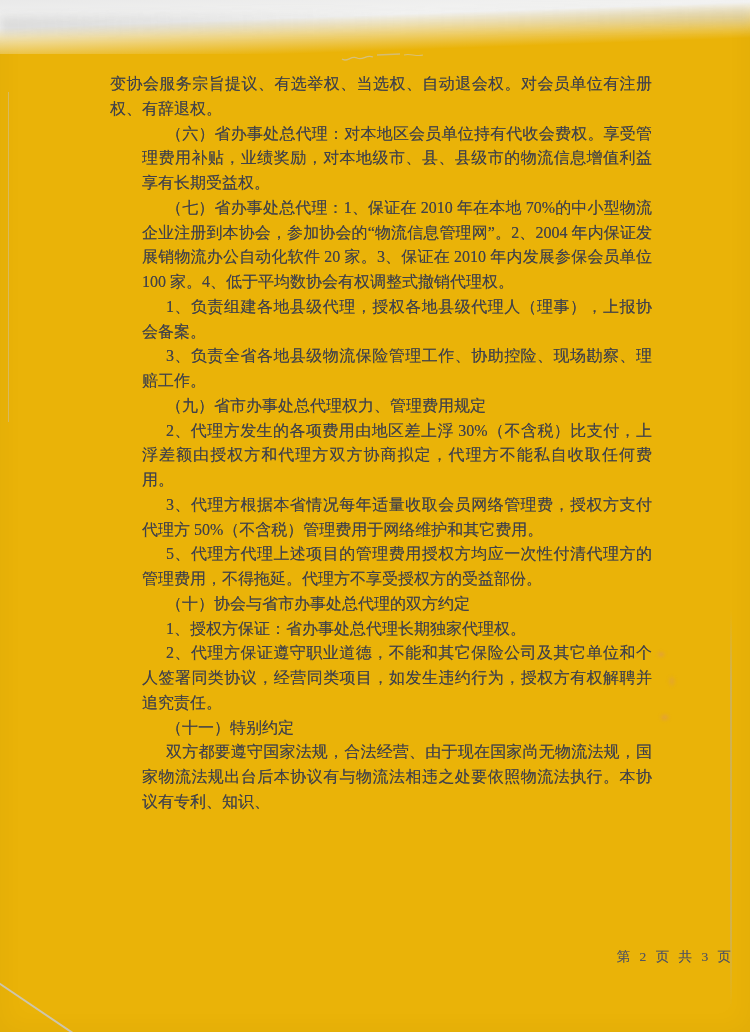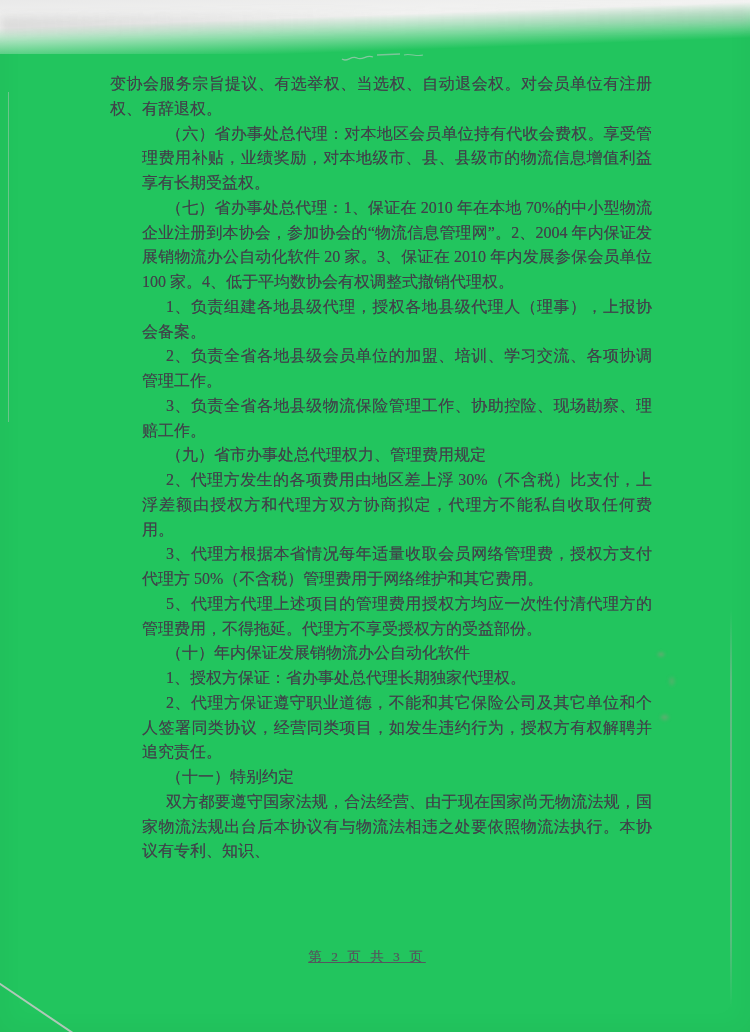--- a/index.html
+++ b/index.html
@@ -4,21 +4,21 @@
 <style>
   html, body {
     margin: 0; padding: 0;
     width: 750px; height: 1032px;
     background: #eeeeee;
     font-family: "Liberation Serif", "DejaVu Serif", serif;
   }
   .scan-page {
     position: relative;
     width: 750px; height: 1032px;
-    background: #22c55e;
+    background: #eab308;
     overflow: hidden;
     box-shadow: inset 0 0 28px rgba(0,0,0,0.045);
   }
   
   .shade-top {
     position: absolute; top: 0; left: 0;
     width: 750px; height: 54px;
     background: linear-gradient(178deg, #e9e9e9 0%, #f3f3f2 35%, rgba(255,255,255,0) 80%);
     pointer-events: none;
   }
@@ -38,26 +38,25 @@
     color: #41424a;
     font-size: 16px;
     line-height: 24.75px;
     text-align: justify;
     text-shadow: 0 0 0.5px rgba(65,66,74,0.65);
   }
   .para { margin: 0; }
   .para.indent { text-indent: 1.5em; margin-left: 32px; }
   .page-footer {
     position: absolute; left: 0; right: 16px; top: 948px;
-    text-align: center;
+    text-align: right;
     font-size: 13.5px;
     color: #55565e;
     letter-spacing: 3px;
     text-shadow: 0 0 0.5px rgba(85,86,94,0.6);
-    text-decoration: underline;
   }
   
   .scribble {
     position: absolute; left: 336px; top: 42px;
     opacity: 0.8;
     pointer-events: none;
   }
   
   .stain-pink {
     position: absolute; left: 651px; top: 646px;
@@ -105,27 +104,26 @@
     <path d="M6 17 C 11 21, 15 13, 21 16 S 30 12, 37 15" stroke="#c7c8cb" stroke-width="1.3" fill="none" opacity="0.75"></path>
     <path d="M41 13 L 64 12" stroke="#c3c4c8" stroke-width="1.4" fill="none" opacity="0.7"></path>
     <path d="M68 13 C 74 11, 80 15, 87 13" stroke="#cccdd0" stroke-width="1.2" fill="none" opacity="0.65"></path>
   </svg>
 
   <div class="doc-text">
       <p class="para">变协会服务宗旨提议、有选举权、当选权、自动退会权。对会员单位有注册权、有辞退权。</p>
       <p class="para indent">（六）省办事处总代理：对本地区会员单位持有代收会费权。享受管理费用补贴，业绩奖励，对本地级市、县、县级市的物流信息增值利益享有长期受益权。</p>
       <p class="para indent">（七）省办事处总代理：1、保证在 2010 年在本地 70%的中小型物流企业注册到本协会，参加协会的“物流信息管理网”。2、2004 年内保证发展销物流办公自动化软件 20 家。3、保证在 2010 年内发展参保会员单位 100 家。4、低于平均数协会有权调整式撤销代理权。</p>
       <p class="para indent">1、负责组建各地县级代理，授权各地县级代理人（理事），上报协会备案。</p>
-      <p class="para indent">2、负责全省各地县级会员单位的加盟、培训、学习交流、各项协调管理工作。</p>
       <p class="para indent">3、负责全省各地县级物流保险管理工作、协助控险、现场勘察、理赔工作。</p>
       <p class="para indent">（九）省市办事处总代理权力、管理费用规定</p>
       <p class="para indent">2、代理方发生的各项费用由地区差上浮 30%（不含税）比支付，上浮差额由授权方和代理方双方协商拟定，代理方不能私自收取任何费用。</p>
       <p class="para indent">3、代理方根据本省情况每年适量收取会员网络管理费，授权方支付代理方 50%（不含税）管理费用于网络维护和其它费用。</p>
       <p class="para indent">5、代理方代理上述项目的管理费用授权方均应一次性付清代理方的管理费用，不得拖延。代理方不享受授权方的受益部份。</p>
-      <p class="para indent">（十）年内保证发展销物流办公自动化软件</p>
+      <p class="para indent">（十）协会与省市办事处总代理的双方约定</p>
       <p class="para indent">1、授权方保证：省办事处总代理长期独家代理权。</p>
       <p class="para indent">2、代理方保证遵守职业道德，不能和其它保险公司及其它单位和个人签署同类协议，经营同类项目，如发生违约行为，授权方有权解聘并追究责任。</p>
       <p class="para indent">（十一）特别约定</p>
       <p class="para indent">双方都要遵守国家法规，合法经营、由于现在国家尚无物流法规，国家物流法规出台后本协议有与物流法相违之处要依照物流法执行。本协议有专利、知识、</p>
     </div>
 
   <div class="page-footer">第 2 页 共 3 页</div>
 
   <div class="stain-pink"></div>
   <div class="edge-right"></div>

